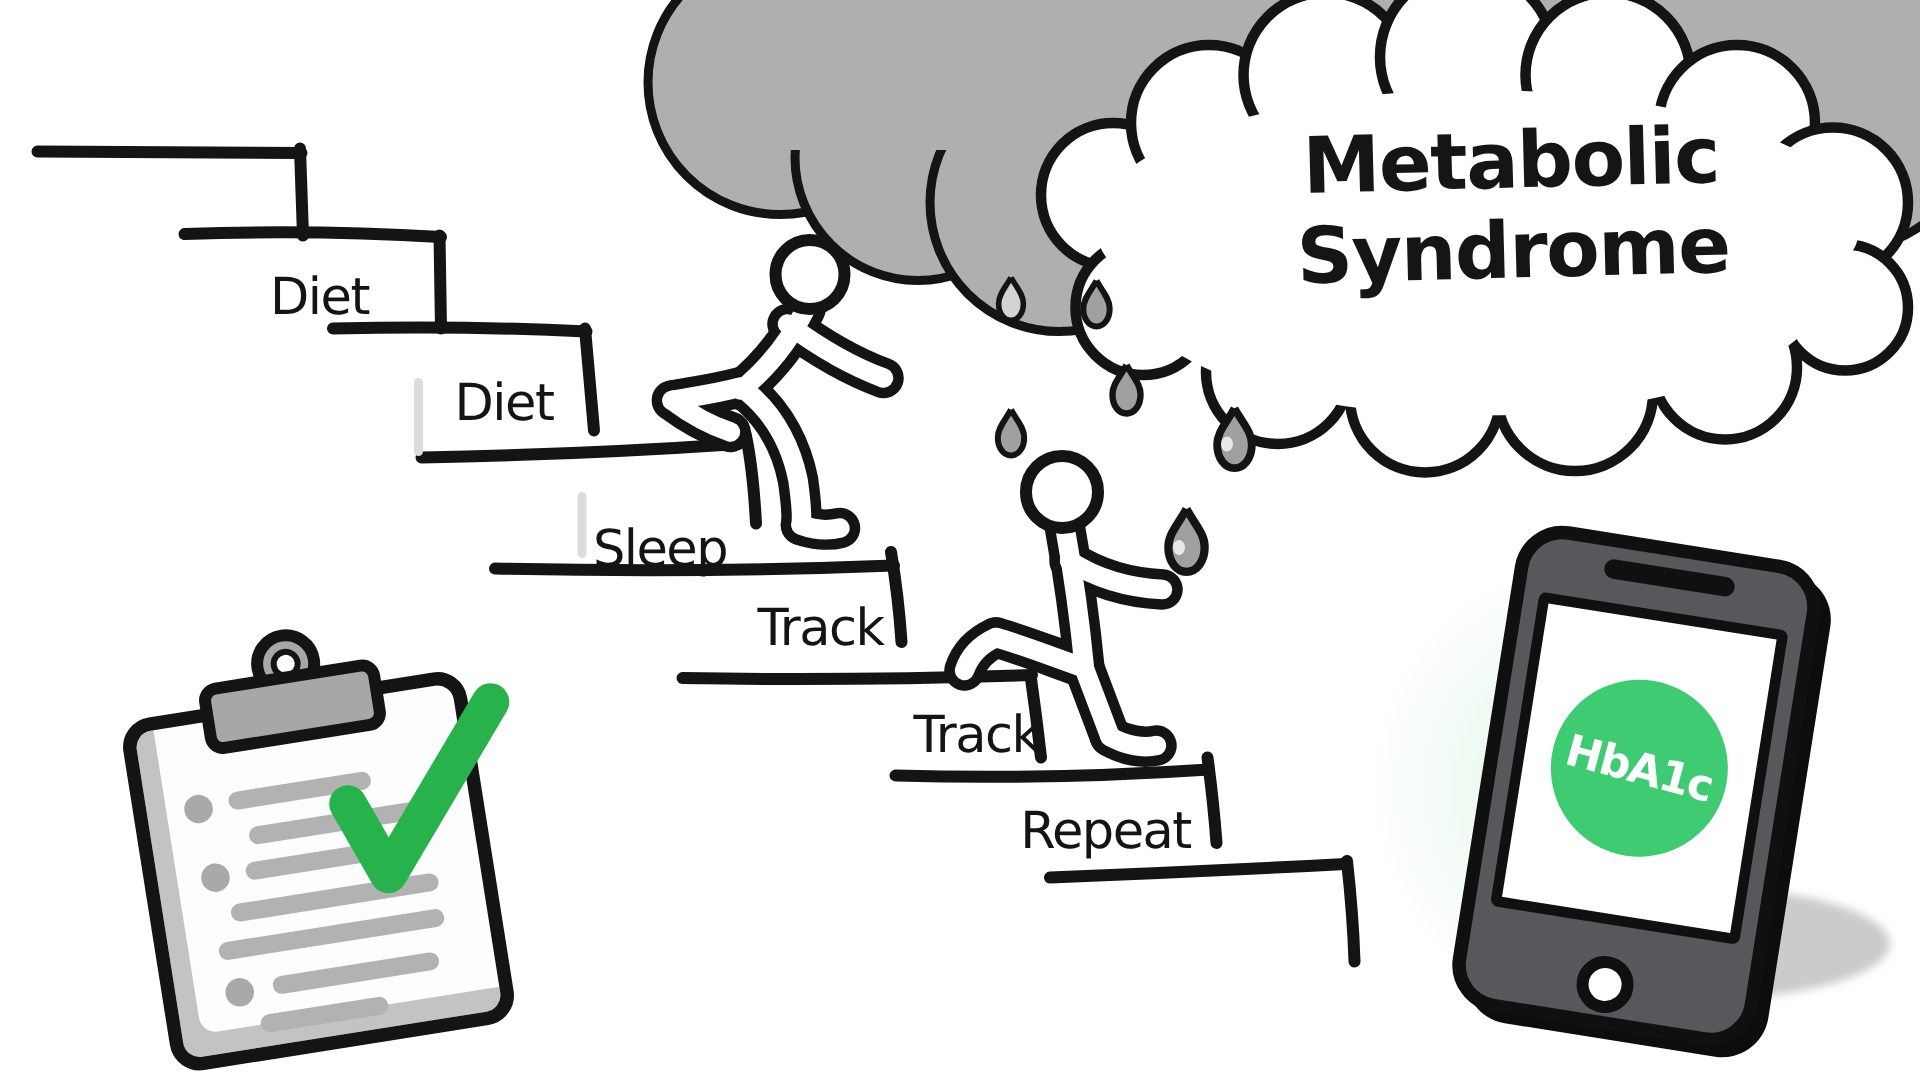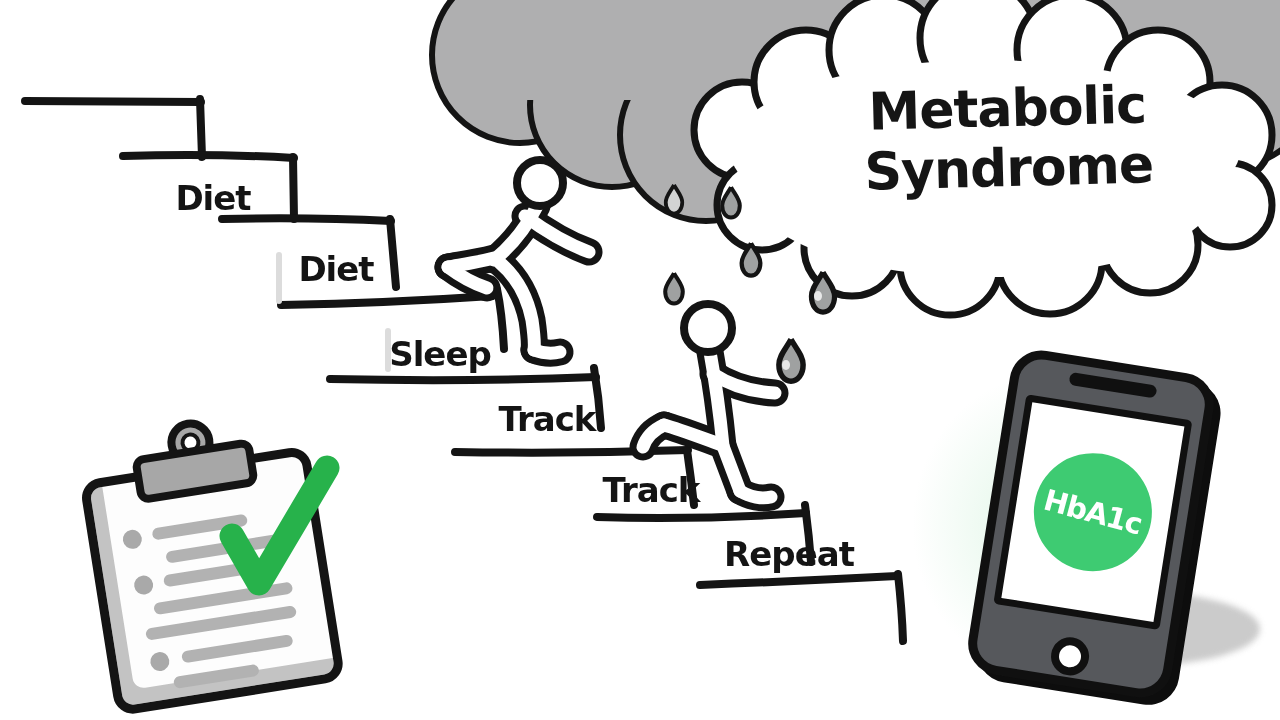--- a/index.html
+++ b/index.html
@@ -6,21 +6,21 @@
   .stage{
     position:relative;width:1280px;height:720px;overflow:hidden;background:#ffffff;
     font-family:"DejaVu Sans","Liberation Sans",sans-serif;
   }
   .stage *{box-sizing:border-box;}
   svg{position:absolute;left:0;top:0;}
 
   
   .step-label{
     position:absolute;transform:translate(-50%,-50%);
-    font-size:34px;font-weight:bold;color:#141414;white-space:nowrap;letter-spacing:-1px;
+    font-size:34px;font-weight:normal;color:#141414;white-space:nowrap;letter-spacing:-1px;
   }
   .label-shadow{position:absolute;width:6px;background:#dcdcdc;border-radius:3px;}
   .cloud-text{
     position:absolute;left:788px;top:78px;width:440px;text-align:center;
     font-size:52px;line-height:60px;font-weight:bold;color:#151515;letter-spacing:-1px;
     transform:rotate(-1.5deg);
   }
 
   
   .clipboard-wrap{position:absolute;left:94px;top:432px;width:232px;height:268px;transform:rotate(-9deg);}
@@ -187,24 +187,24 @@
       </g>
       <circle cx="708" cy="328" r="24" fill="#ffffff" stroke="#141414" stroke-width="8"></circle>
     </g>
   </svg>
 
   <div class="label-shadow" style="left:276px;top:252px;height:52px;"></div>
   <div class="label-shadow" style="left:385px;top:328px;height:44px;"></div>
 
   <span class="step-label" style="left:213px;top:198px;">Diet</span>
   <span class="step-label" style="left:336px;top:269px;">Diet</span>
-  <span class="step-label" style="left:440px;top:354px;">Sleep</span>
+  <span class="step-label" style="left:440px;top:366px;">Sleep</span>
   <span class="step-label" style="left:547px;top:419px;">Track</span>
   <span class="step-label" style="left:651px;top:490px;">Track</span>
-  <span class="step-label" style="left:789px;top:554px;">Repeat</span>
+  <span class="step-label" style="left:737px;top:554px;">Repeat</span>
 
   <div class="cloud-text">
     <div>Metabolic</div>
     <div>Syndrome</div>
   </div>
 
   <div class="clipboard-wrap">
     <div class="clip-paper"></div>
     <div class="clip-knob"></div>
     <div class="clip-bar"></div>

